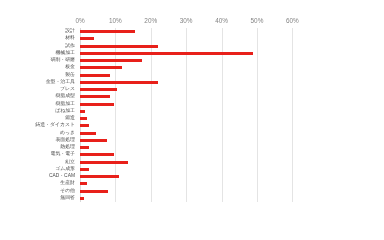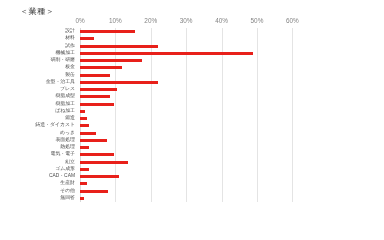--- a/index.html
+++ b/index.html
@@ -83,21 +83,20 @@
     color:#4a4a4a;
     white-space:nowrap;
     text-align:right;
   }
 </style>
 </head>
 <body>
 
 <div id="chart-root">
 
-  <div id="chart-title">＜業種＞</div>
 
   <div id="x-axis-labels">
       <div class="x-tick" style="left: 0px;">0%</div>
       <div class="x-tick" style="left: 35.3846px;">10%</div>
       <div class="x-tick" style="left: 70.7692px;">20%</div>
       <div class="x-tick" style="left: 106.154px;">30%</div>
       <div class="x-tick" style="left: 141.538px;">40%</div>
       <div class="x-tick" style="left: 176.923px;">50%</div>
       <div class="x-tick" style="left: 212.308px;">60%</div>
     </div>

